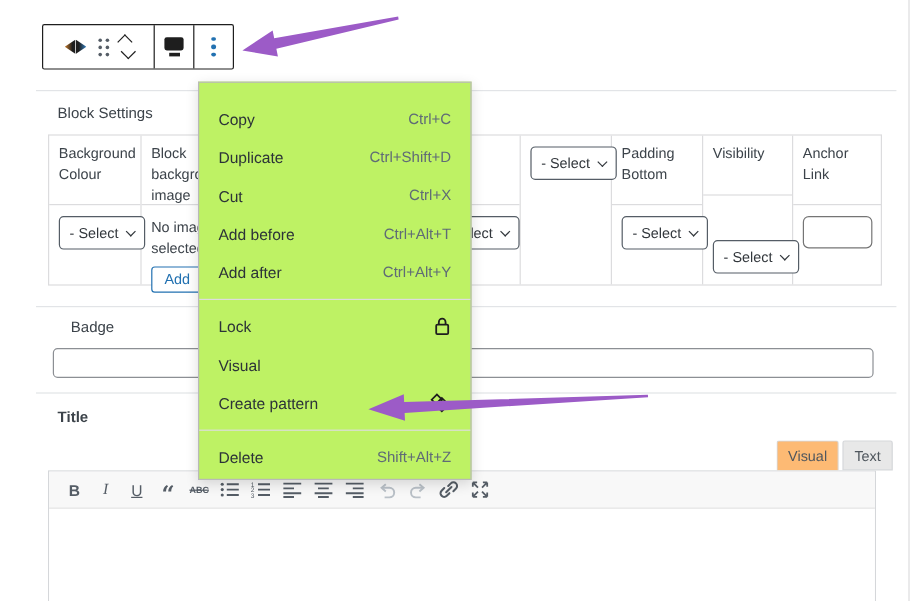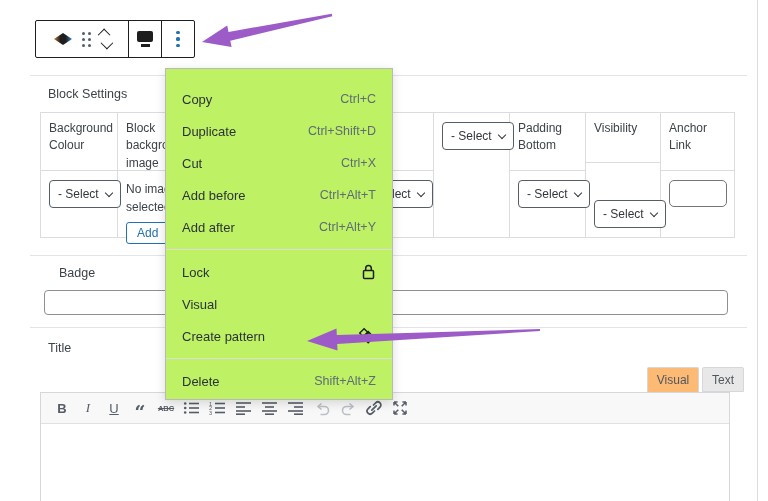--- a/index.html
+++ b/index.html
@@ -228,21 +228,21 @@
       <div class="bs-head">Anchor Link</div>
       <div class="bs-body">
         <input class="anchor-input" value="" style="">
       </div>
     </div>
   </div>
 
   <div class="section-label" style="left:59px; top:266px;">Badge</div>
   <input class="badge-input" value="" style="">
 
-  <div class="section-label" style="left:48px; top:341px;">Title</div>
+  <div class="section-label" style="left:48px; top:341px;font-weight:bold;">Title</div>
 
   <div class="tab tab-visual">Visual</div>
   <div class="tab tab-text">Text</div>
 
   <div class="editor">
     <div class="ed-toolbar">
       <button class="ed-btn b">B</button>
       <button class="ed-btn i">I</button>
       <button class="ed-btn u">U</button>
       <button class="ed-btn q">“</button>

